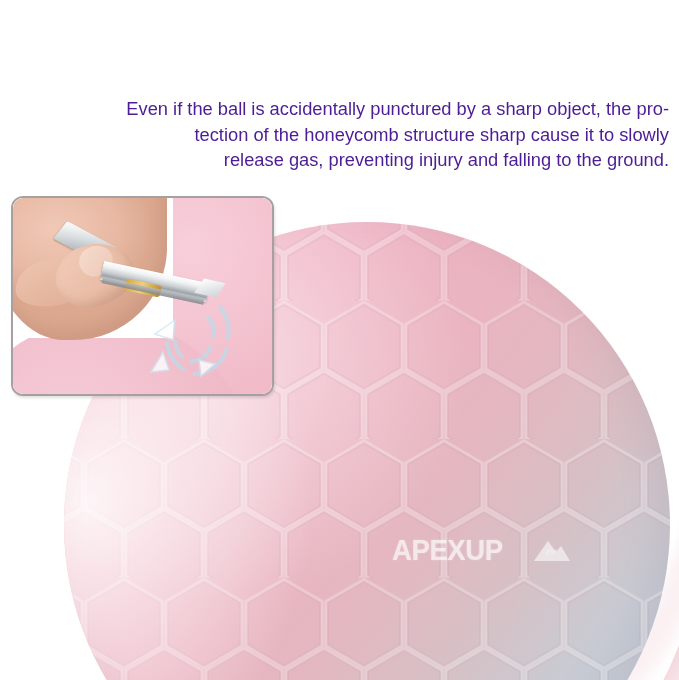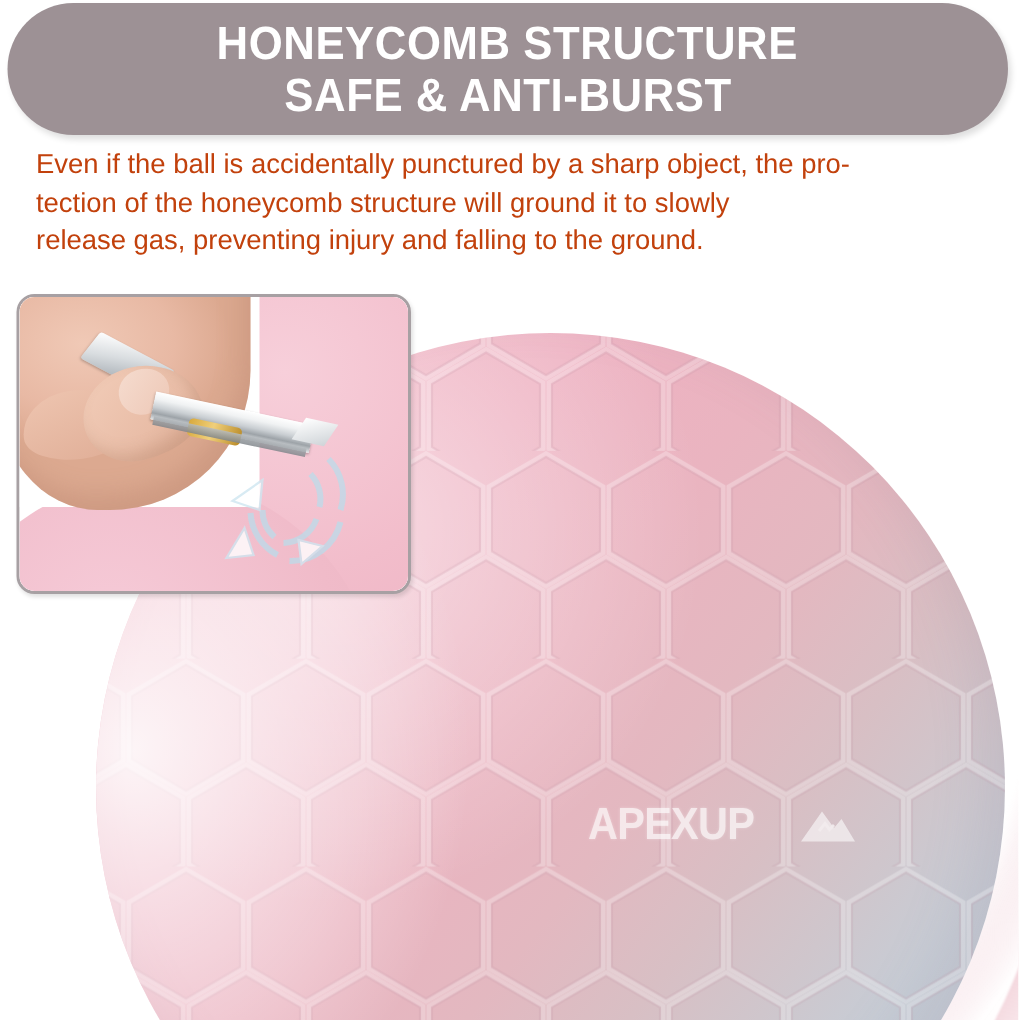--- a/index.html
+++ b/index.html
@@ -16,22 +16,22 @@
   .banner-line{
     color:#ffffff;font-weight:bold;letter-spacing:.4px;
     font-size:31px;line-height:35px;text-align:center;
     font-family:"Liberation Sans",sans-serif;
     transform:scaleX(.94);transform-origin:center;
     white-space:nowrap;
   }
 
   
   .desc{
-    position:absolute;left:24px;top:96px;width:635px;
-    text-align:left;color:#c2410c;
+    position:absolute;left:34px;top:96px;width:635px;
+    text-align:right;color:#4c1d95;
     font-size:18.3px;line-height:25.5px;
     font-family:"Liberation Sans",sans-serif;
   }
   .desc .l{display:block;white-space:nowrap;}
 
   
   .ball-wrap{position:absolute;left:0;top:0;width:679px;height:680px;overflow:hidden;}
 
   
   .ball-halo{
@@ -216,28 +216,24 @@
 
     <div class="watermark">
       <span class="wm-text">APEXUP</span>
       <svg class="wm-mark" viewBox="0 0 40 26">
         <path d="M2 24 L16 4 L24 15 L29 9 L38 24 Z" fill="#ffffff" opacity="0.85"></path>
         <path d="M14 17 L18 12 L21 16 L24 13" stroke="#ffffff" stroke-width="2" fill="none" opacity="0.9"></path>
       </svg>
     </div>
   </div>
 
-  <div class="banner">
-    <div class="banner-line">HONEYCOMB STRUCTURE</div>
-    <div class="banner-line">SAFE &amp; ANTI-BURST</div>
-  </div>
 
   <div class="desc">
     <span class="l">Even if the ball is accidentally punctured by a sharp object, the pro-</span>
-    <span class="l">tection of the honeycomb structure will ground it to slowly</span>
+    <span class="l">tection of the honeycomb structure sharp cause it to slowly</span>
     <span class="l">release gas, preventing injury and falling to the ground.</span>
   </div>
 
   <div class="inset">
     <div class="inset-scene">
       <div class="inset-ball"></div>
       <div class="inset-ball-b"></div>
       <div class="inset-white-wedge"></div>
 
       <div class="hand"></div>

